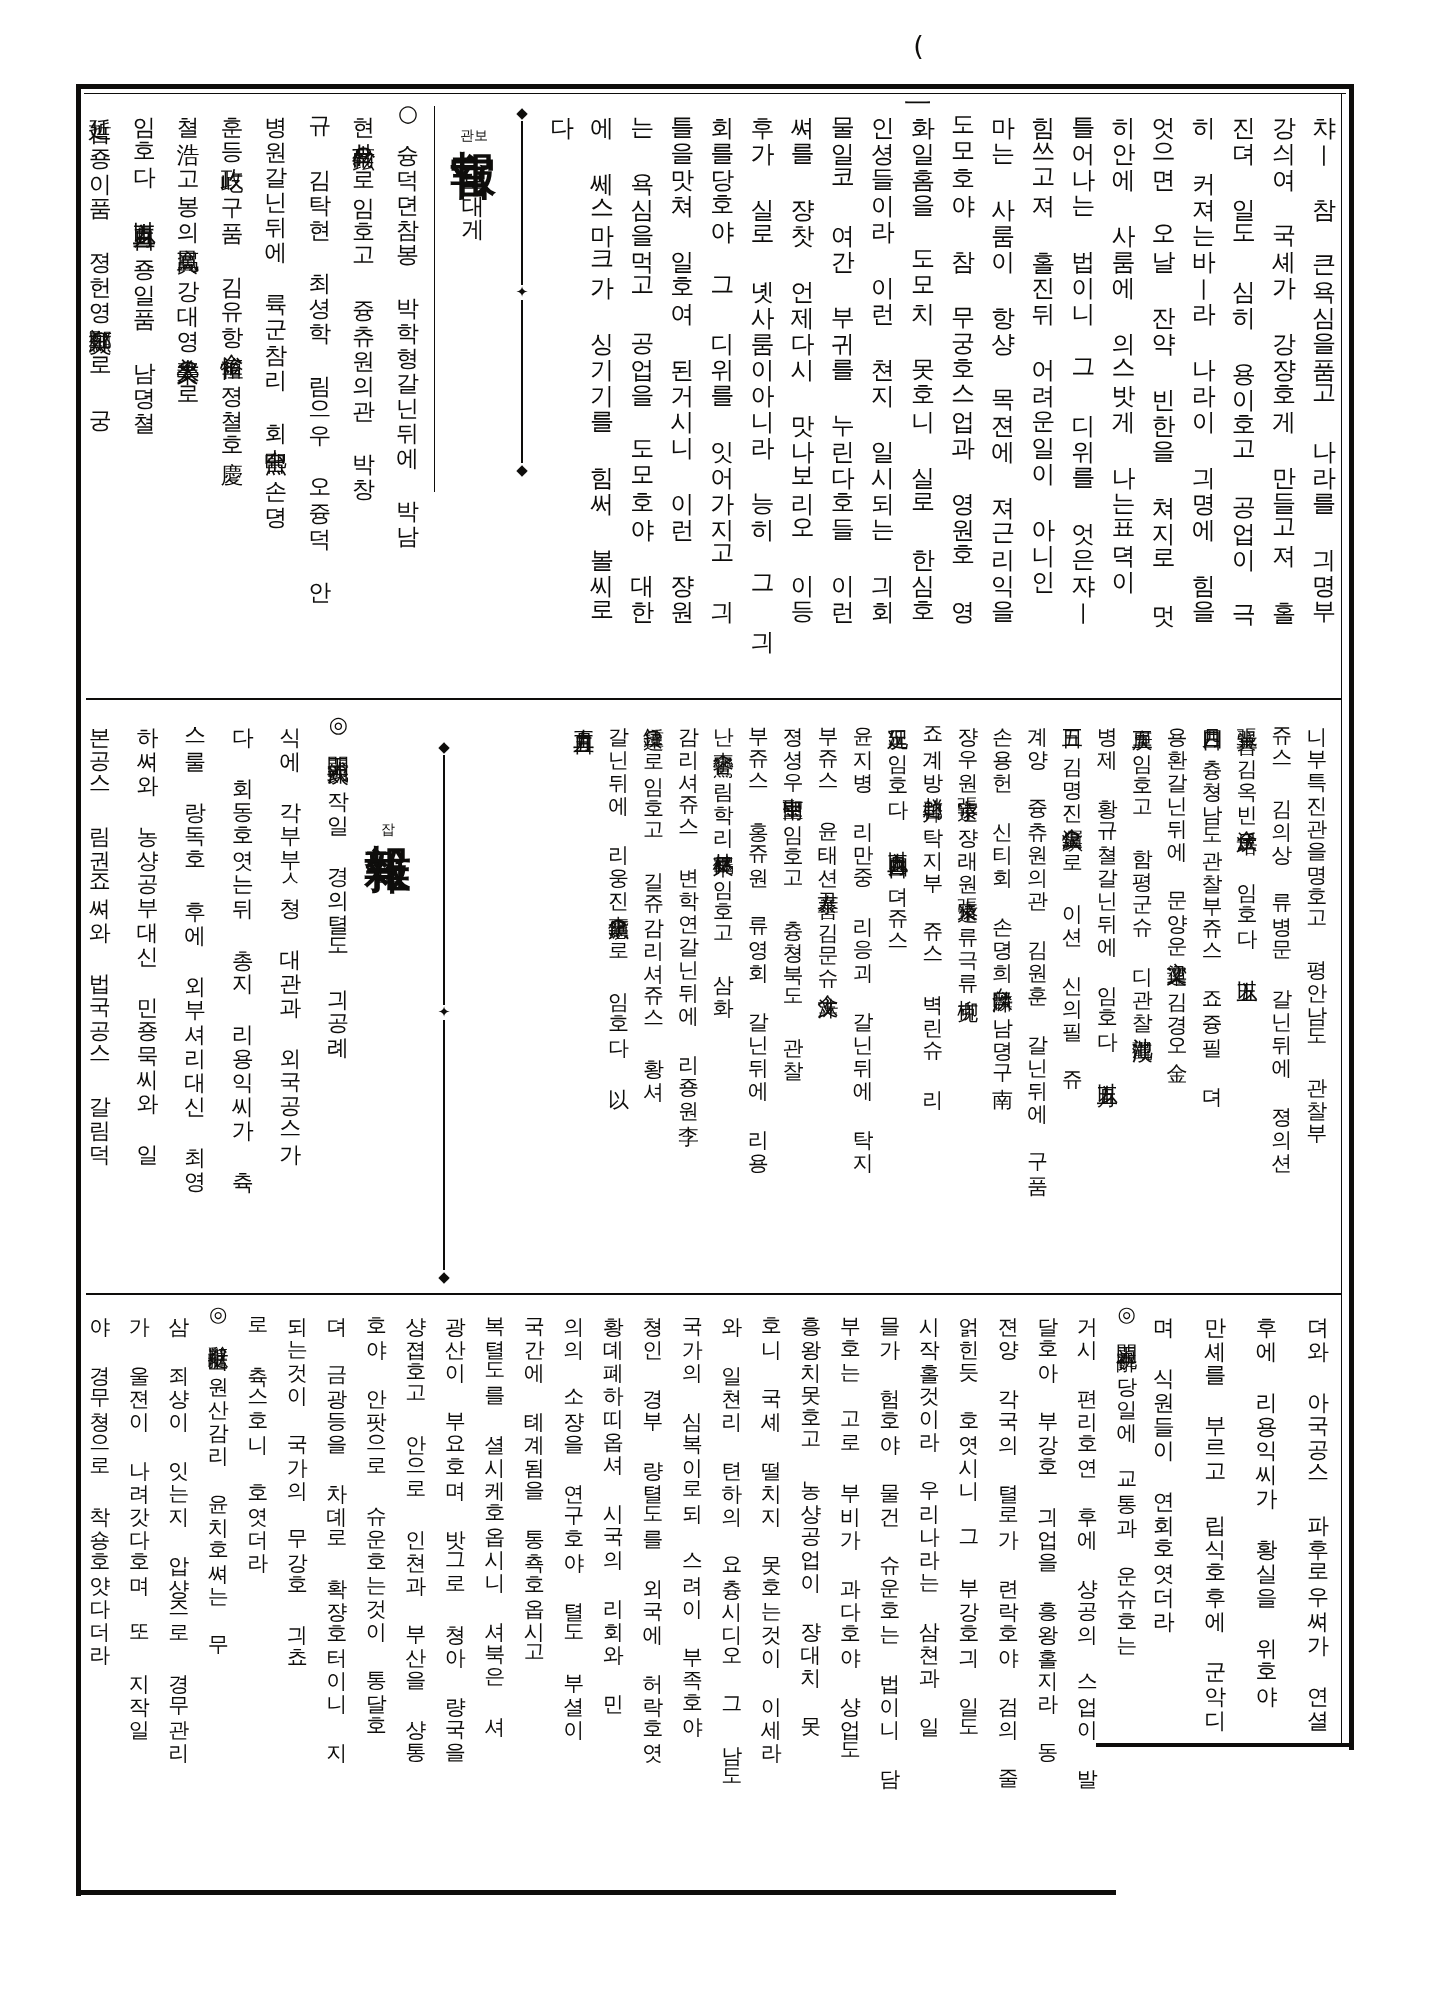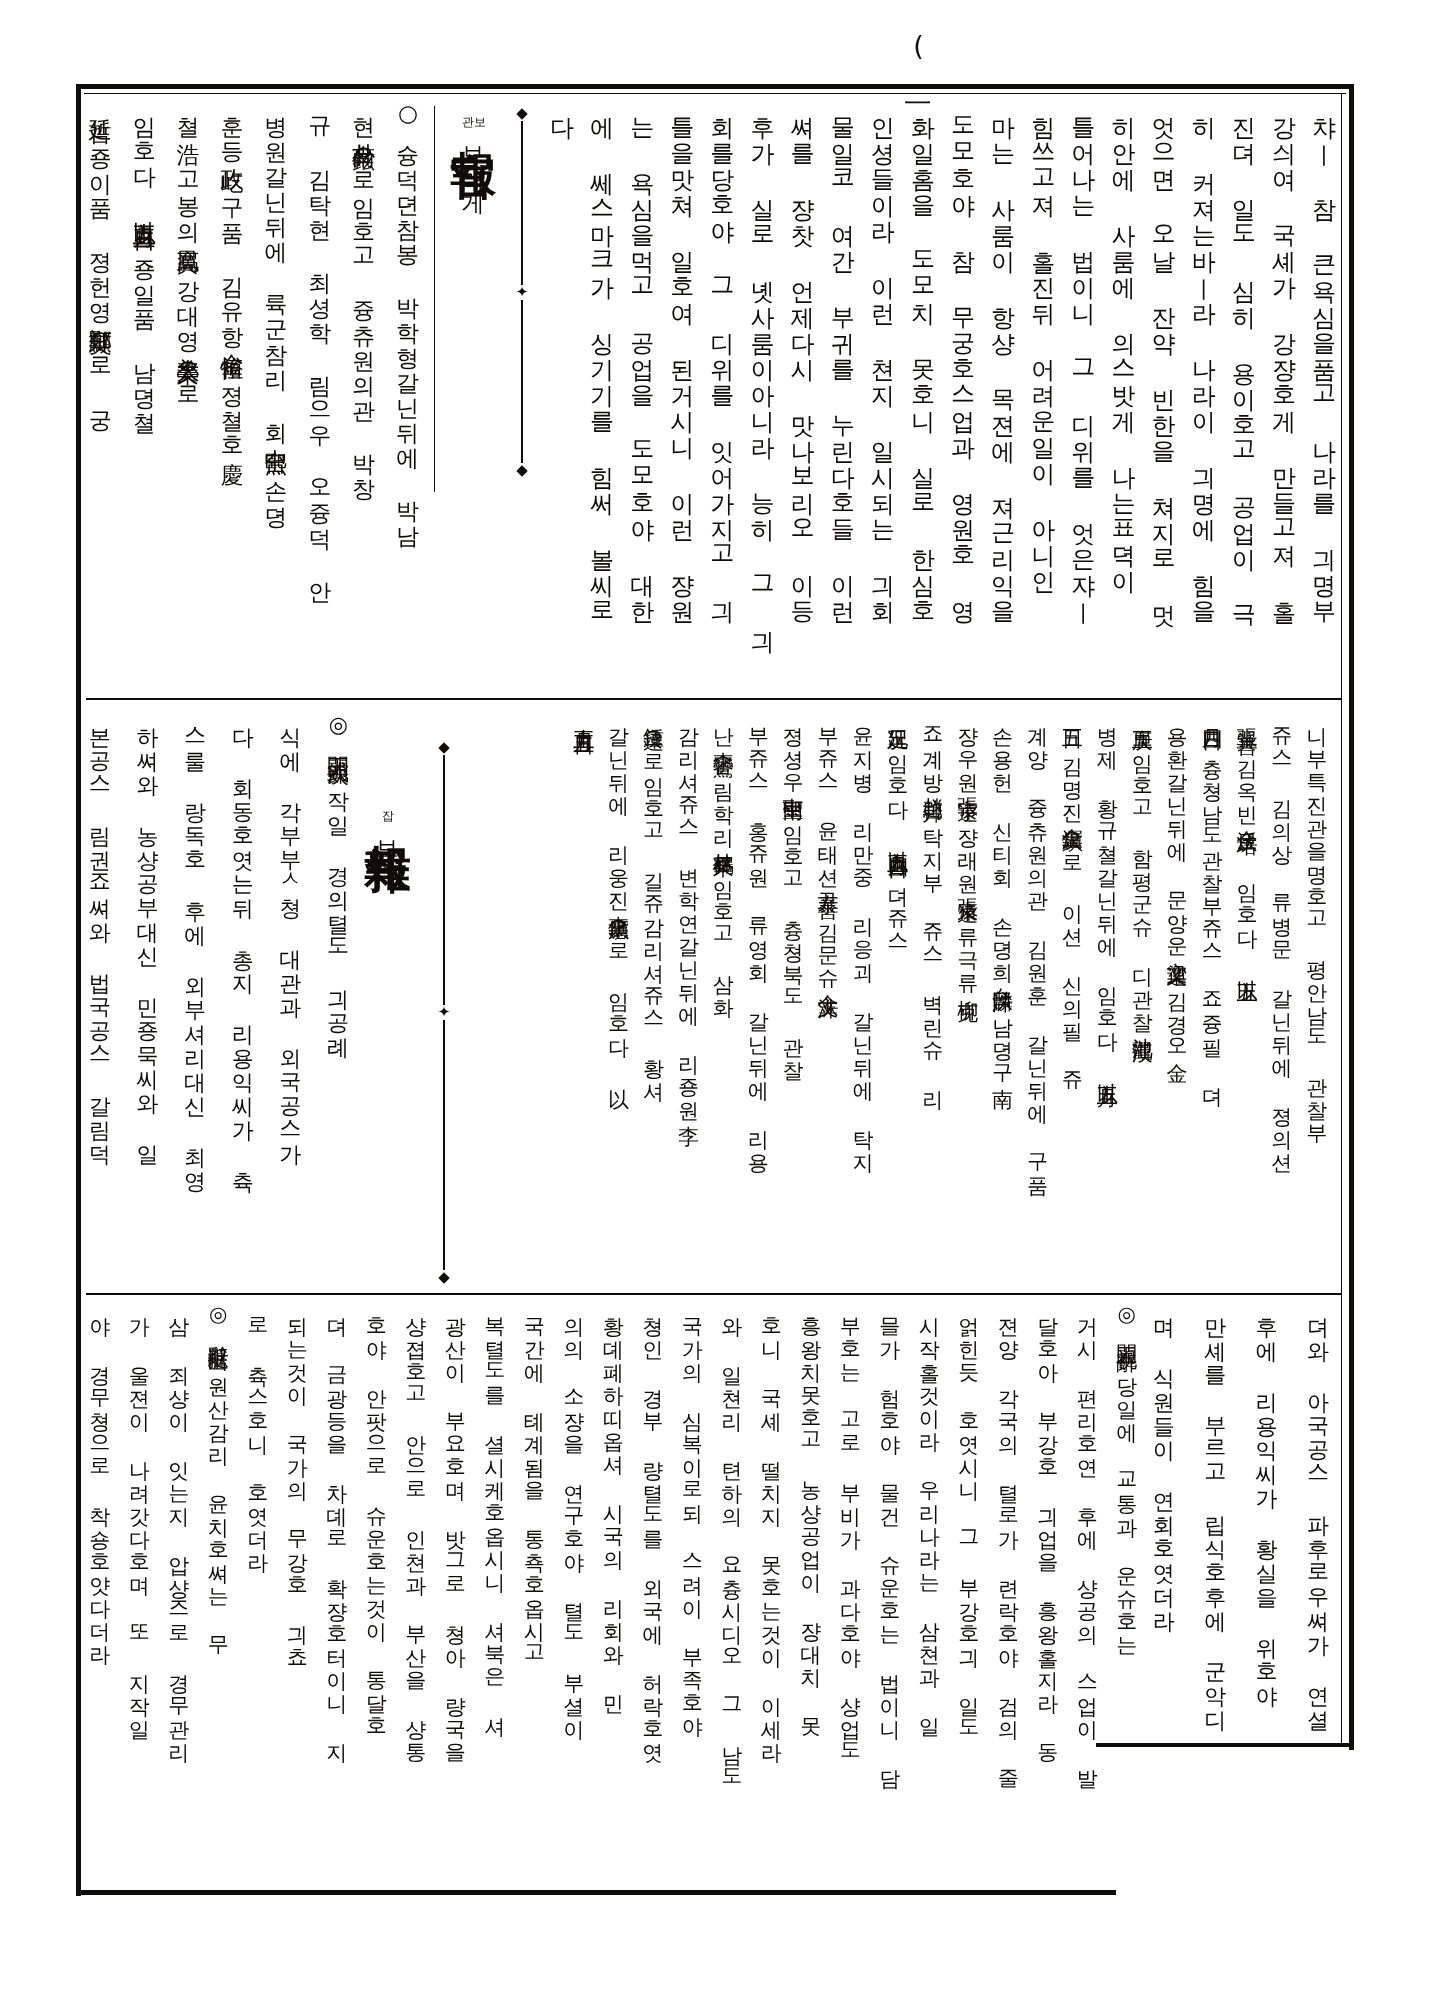--- a/index.html
+++ b/index.html
@@ -11,21 +11,21 @@
   .tcol{writing-mode:vertical-rl;text-orientation:upright;line-height:1.08;
         letter-spacing:2px;white-space:nowrap;overflow:hidden;}
   .ed .tcol{font-size:24px;height:592px;}
   .gz1 .tcol{font-size:23px;height:592px;}
   .gz2 .tcol{font-size:21px;height:572px;}
   .jb1 .tcol{font-size:22px;height:572px;}
   .jb2a .tcol{font-size:22px;height:430px;}
   .jb2b .tcol{font-size:21px;height:578px;}
   .hdr{position:absolute;display:flex;flex-direction:column;align-items:center;}
   .hdr .big{font-family:"DejaVu Serif",serif;font-weight:bold;font-size:46px;line-height:1.15;}
-  .hdr .gloss{font-size:12px;line-height:1;margin:2px 0;}
+  .hdr .gloss{font-size:14px;line-height:1;margin:14px 0;}
   .hdr .sub{font-size:23px;}
   .hdr .sub,.hdr .big{writing-mode:vertical-rl;text-orientation:upright;}
   .orn{position:absolute;display:flex;flex-direction:column;justify-content:space-between;align-items:center;
        background:linear-gradient(#0e0d0b,#0e0d0b) center/2px 100% no-repeat;font-size:15px;width:16px;}
   .orn span{background:#ffffff;line-height:1;}
   #page-num{position:absolute;left:900px;top:30px;font-size:27px;letter-spacing:4px;}
 </style>
 </head>
 <body>
 

